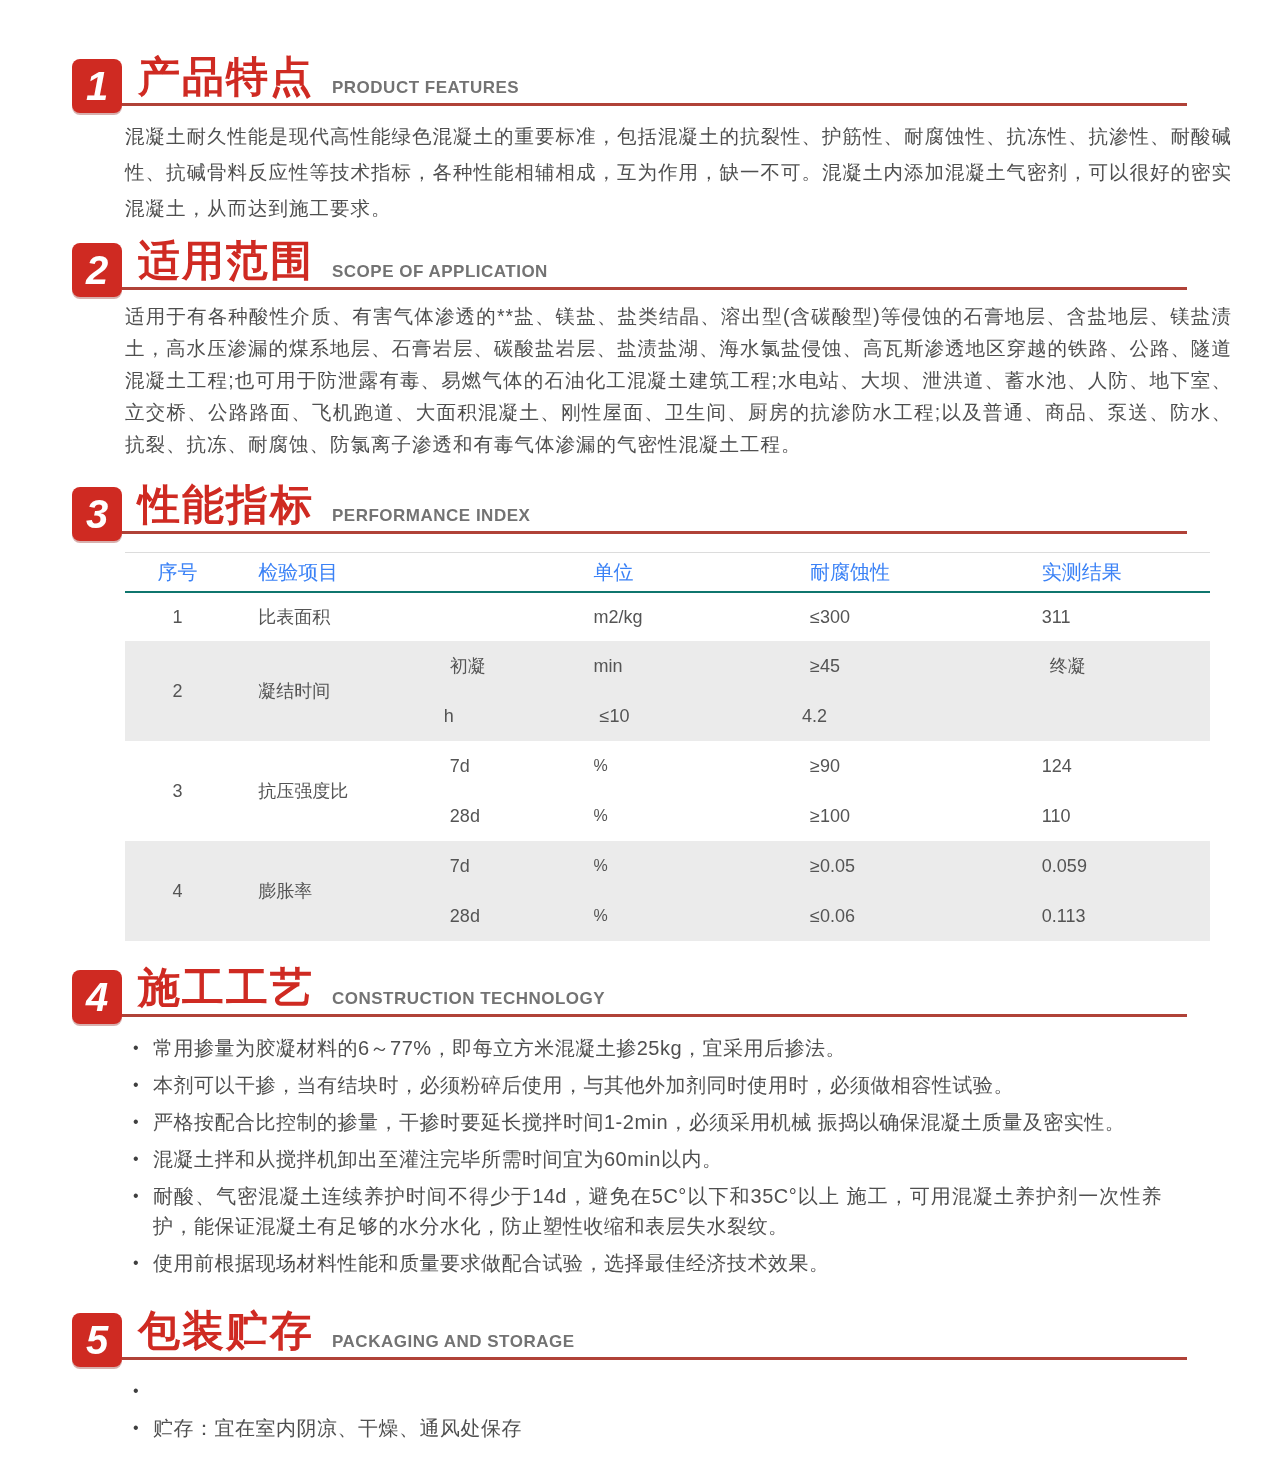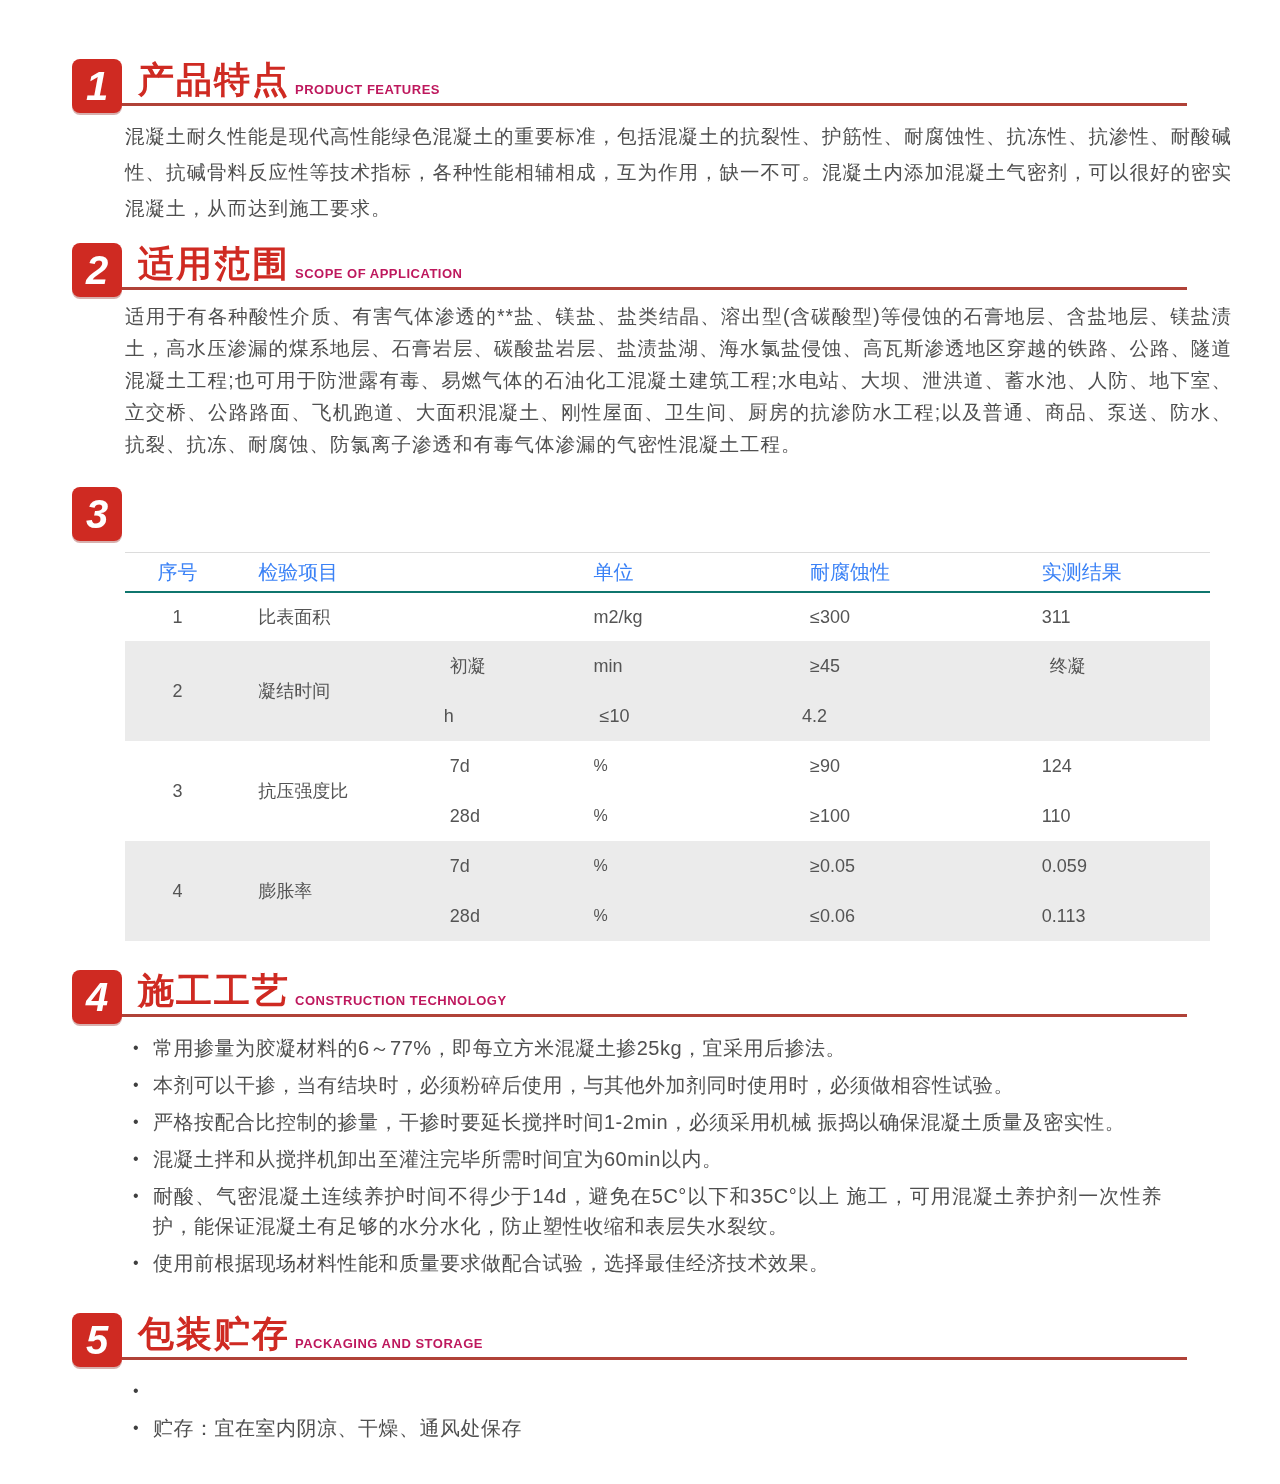--- a/index.html
+++ b/index.html
@@ -28,26 +28,26 @@
     position:relative; top:7px;
     box-shadow:0 2px 0 rgba(140,30,24,.35);
     flex:0 0 auto;
   }
   .title-line{
     flex:1; display:flex; align-items:flex-end;
     border-bottom:3px solid #b04238;
     padding:0 0 5px 16px;
   }
   .title-cn{
-    color:#cf2a22; font-size:36px; font-weight:bold;
+    color:#cf2a22; font-size:42px; font-weight:bold;
     letter-spacing:2px; line-height:1;
   }
   .title-en{
-    color:#be185d; font-size:13px; font-weight:bold;
-    letter-spacing:.5px; margin-left:5px; line-height:1;
+    color:#737373; font-size:17px; font-weight:bold;
+    letter-spacing:.5px; margin-left:18px; line-height:1;
     position:relative; top:-2px;
   }
   
   .para{
     margin:12px 48px 0 125px;
     font-size:19.5px; line-height:36px;
     letter-spacing:1px;
     text-align:justify;
     color:#4f4f4f;
   }
@@ -106,20 +106,24 @@
     <div class="badge">2</div>
     <div class="title-line">
       <span class="title-cn">适用范围</span>
       <span class="title-en">SCOPE OF APPLICATION</span>
     </div>
   </div>
   <p class="para para-2">适用于有各种酸性介质、有害气体渗透的**盐、镁盐、盐类结晶、溶出型(含碳酸型)等侵蚀的石膏地层、含盐地层、镁盐渍土，高水压渗漏的煤系地层、石膏岩层、碳酸盐岩层、盐渍盐湖、海水氯盐侵蚀、高瓦斯渗透地区穿越的铁路、公路、隧道混凝土工程;也可用于防泄露有毒、易燃气体的石油化工混凝土建筑工程;水电站、大坝、泄洪道、蓄水池、人防、地下室、立交桥、公路路面、飞机跑道、大面积混凝土、刚性屋面、卫生间、厨房的抗渗防水工程;以及普通、商品、泵送、防水、抗裂、抗冻、耐腐蚀、防氯离子渗透和有毒气体渗漏的气密性混凝土工程。</p>
 
   <div class="sec-header mt-s3">
     <div class="badge">3</div>
+    <div class="title-line">
+      <span class="title-cn">性能指标</span>
+      <span class="title-en">PERFORMANCE INDEX</span>
+    </div>
   </div>
 
   <div class="perf-table">
     <div class="t-row t-head">
       <div class="c-no">序号</div>
       <div class="c-item">检验项目</div>
       <div class="c-sub"></div>
       <div class="c-unit">单位</div>
       <div class="c-std">耐腐蚀性</div>
       <div class="c-res">实测结果</div>

